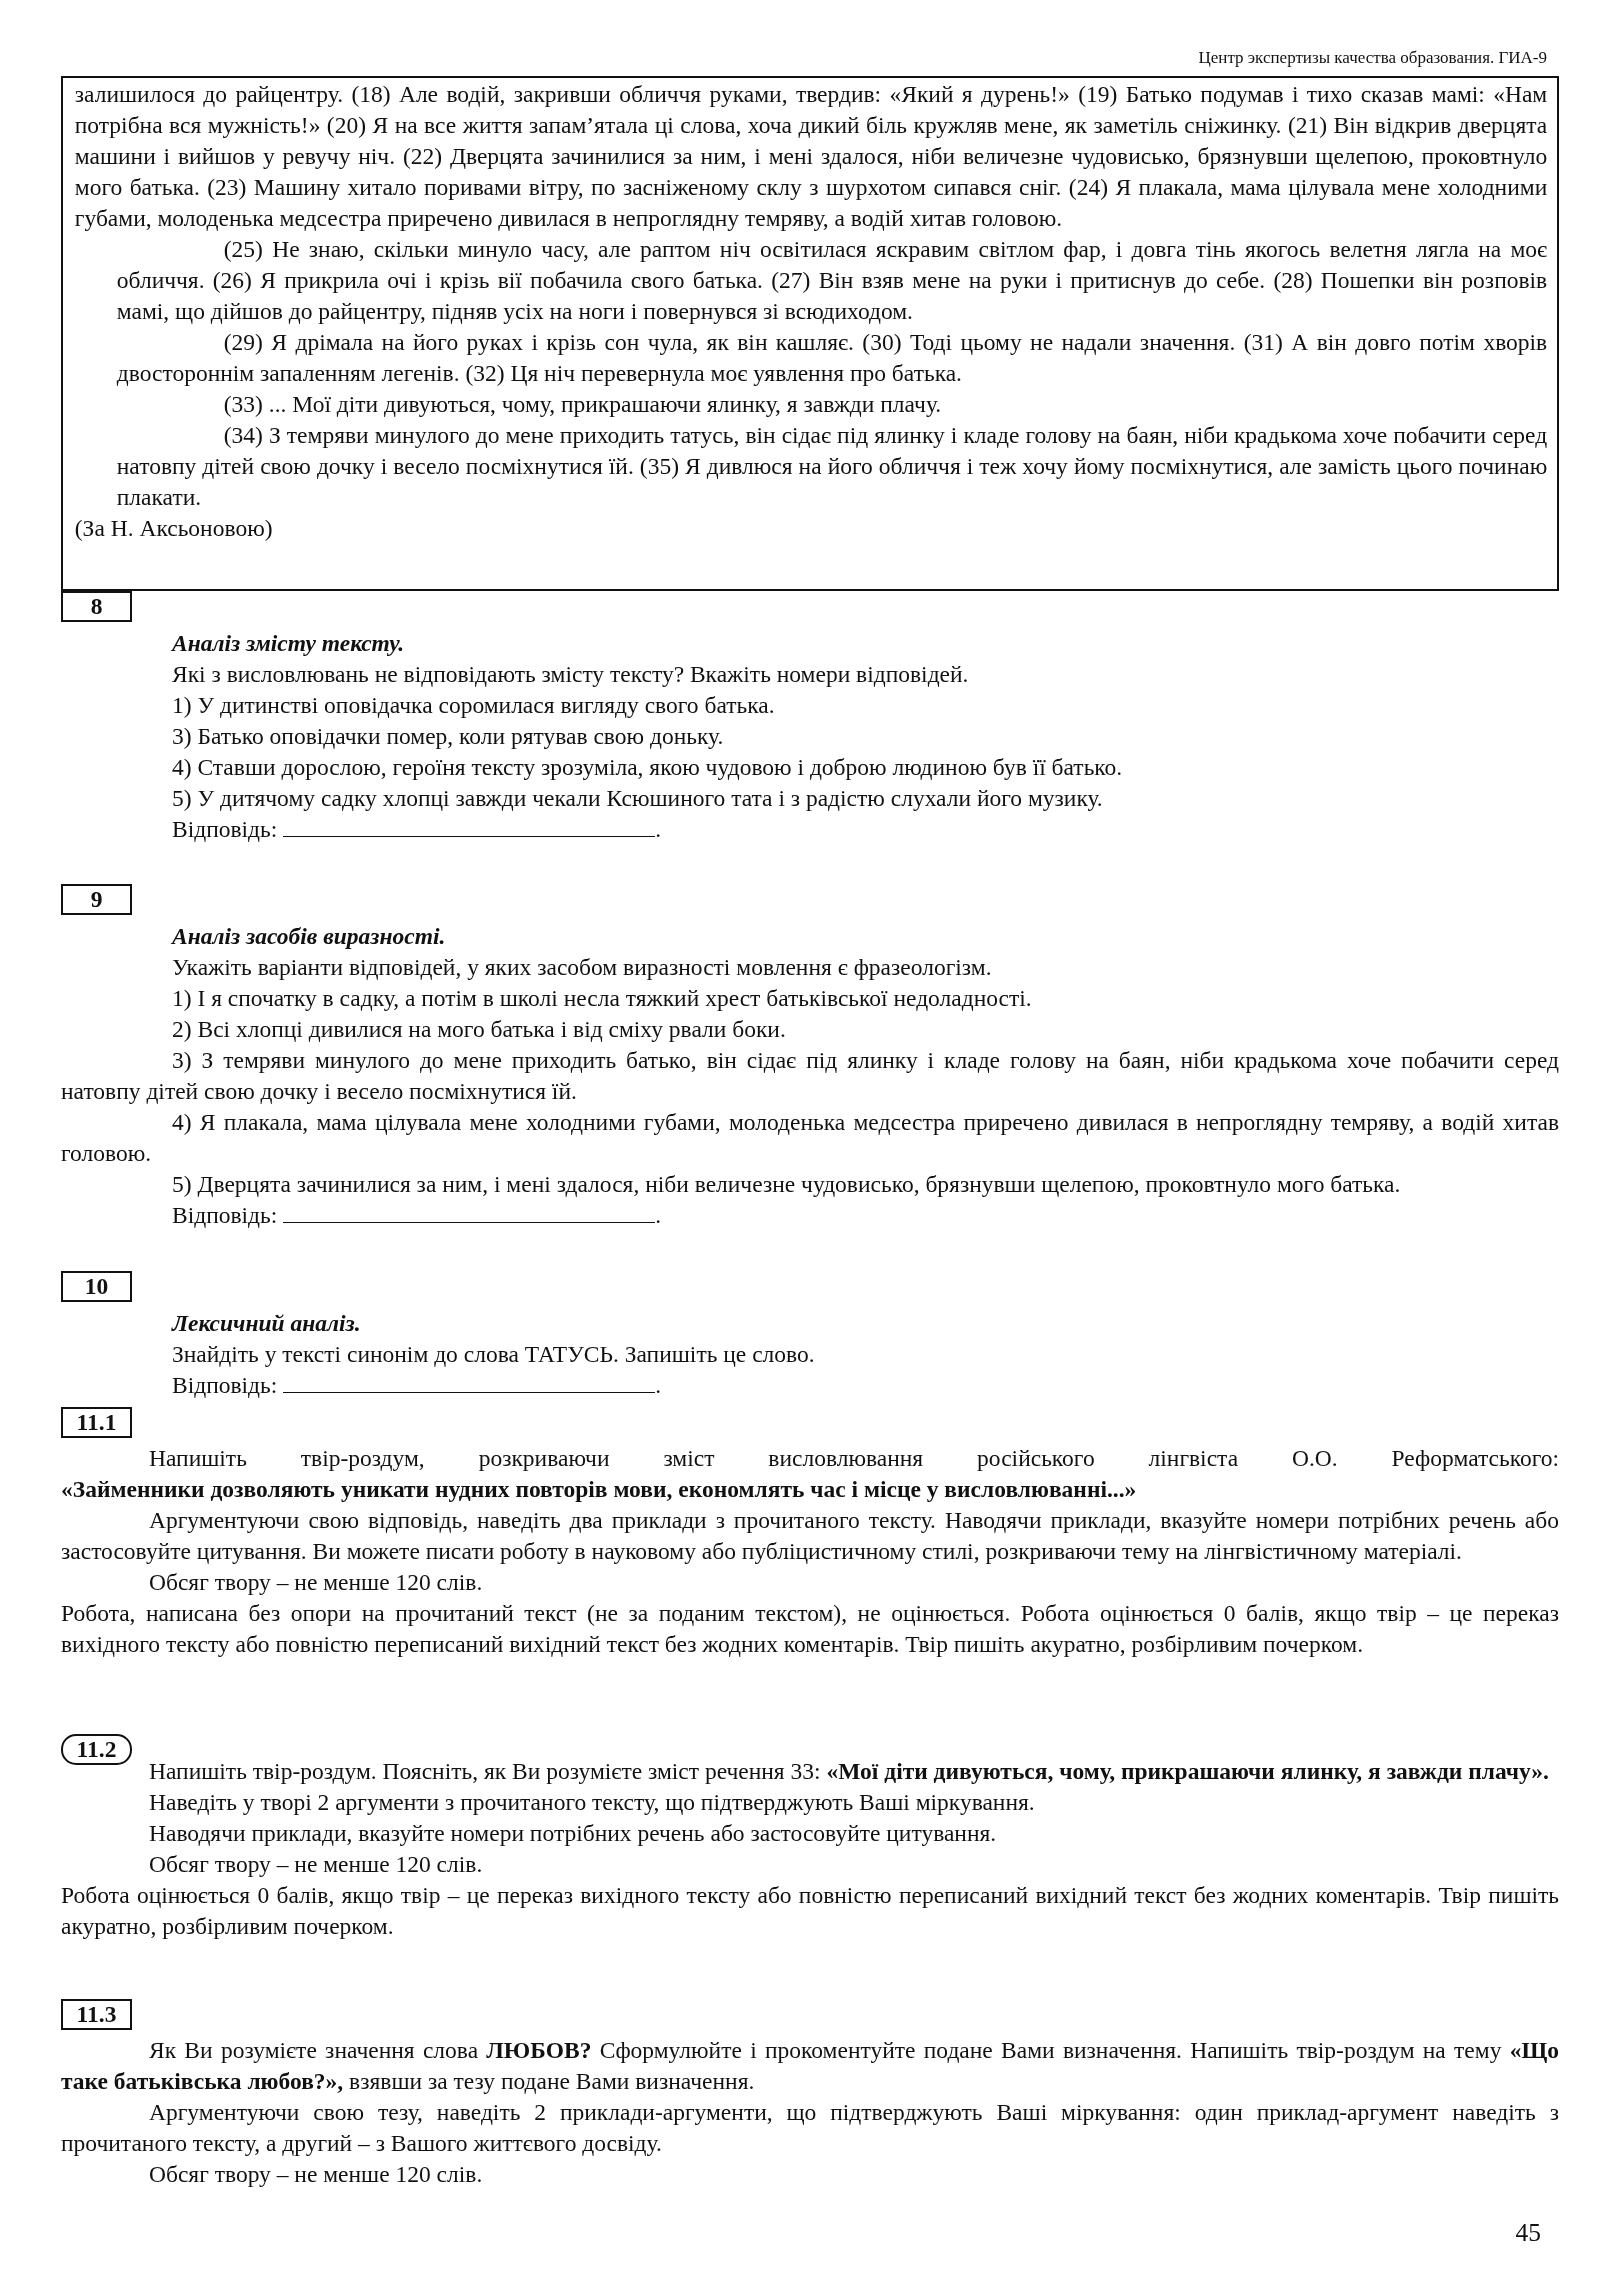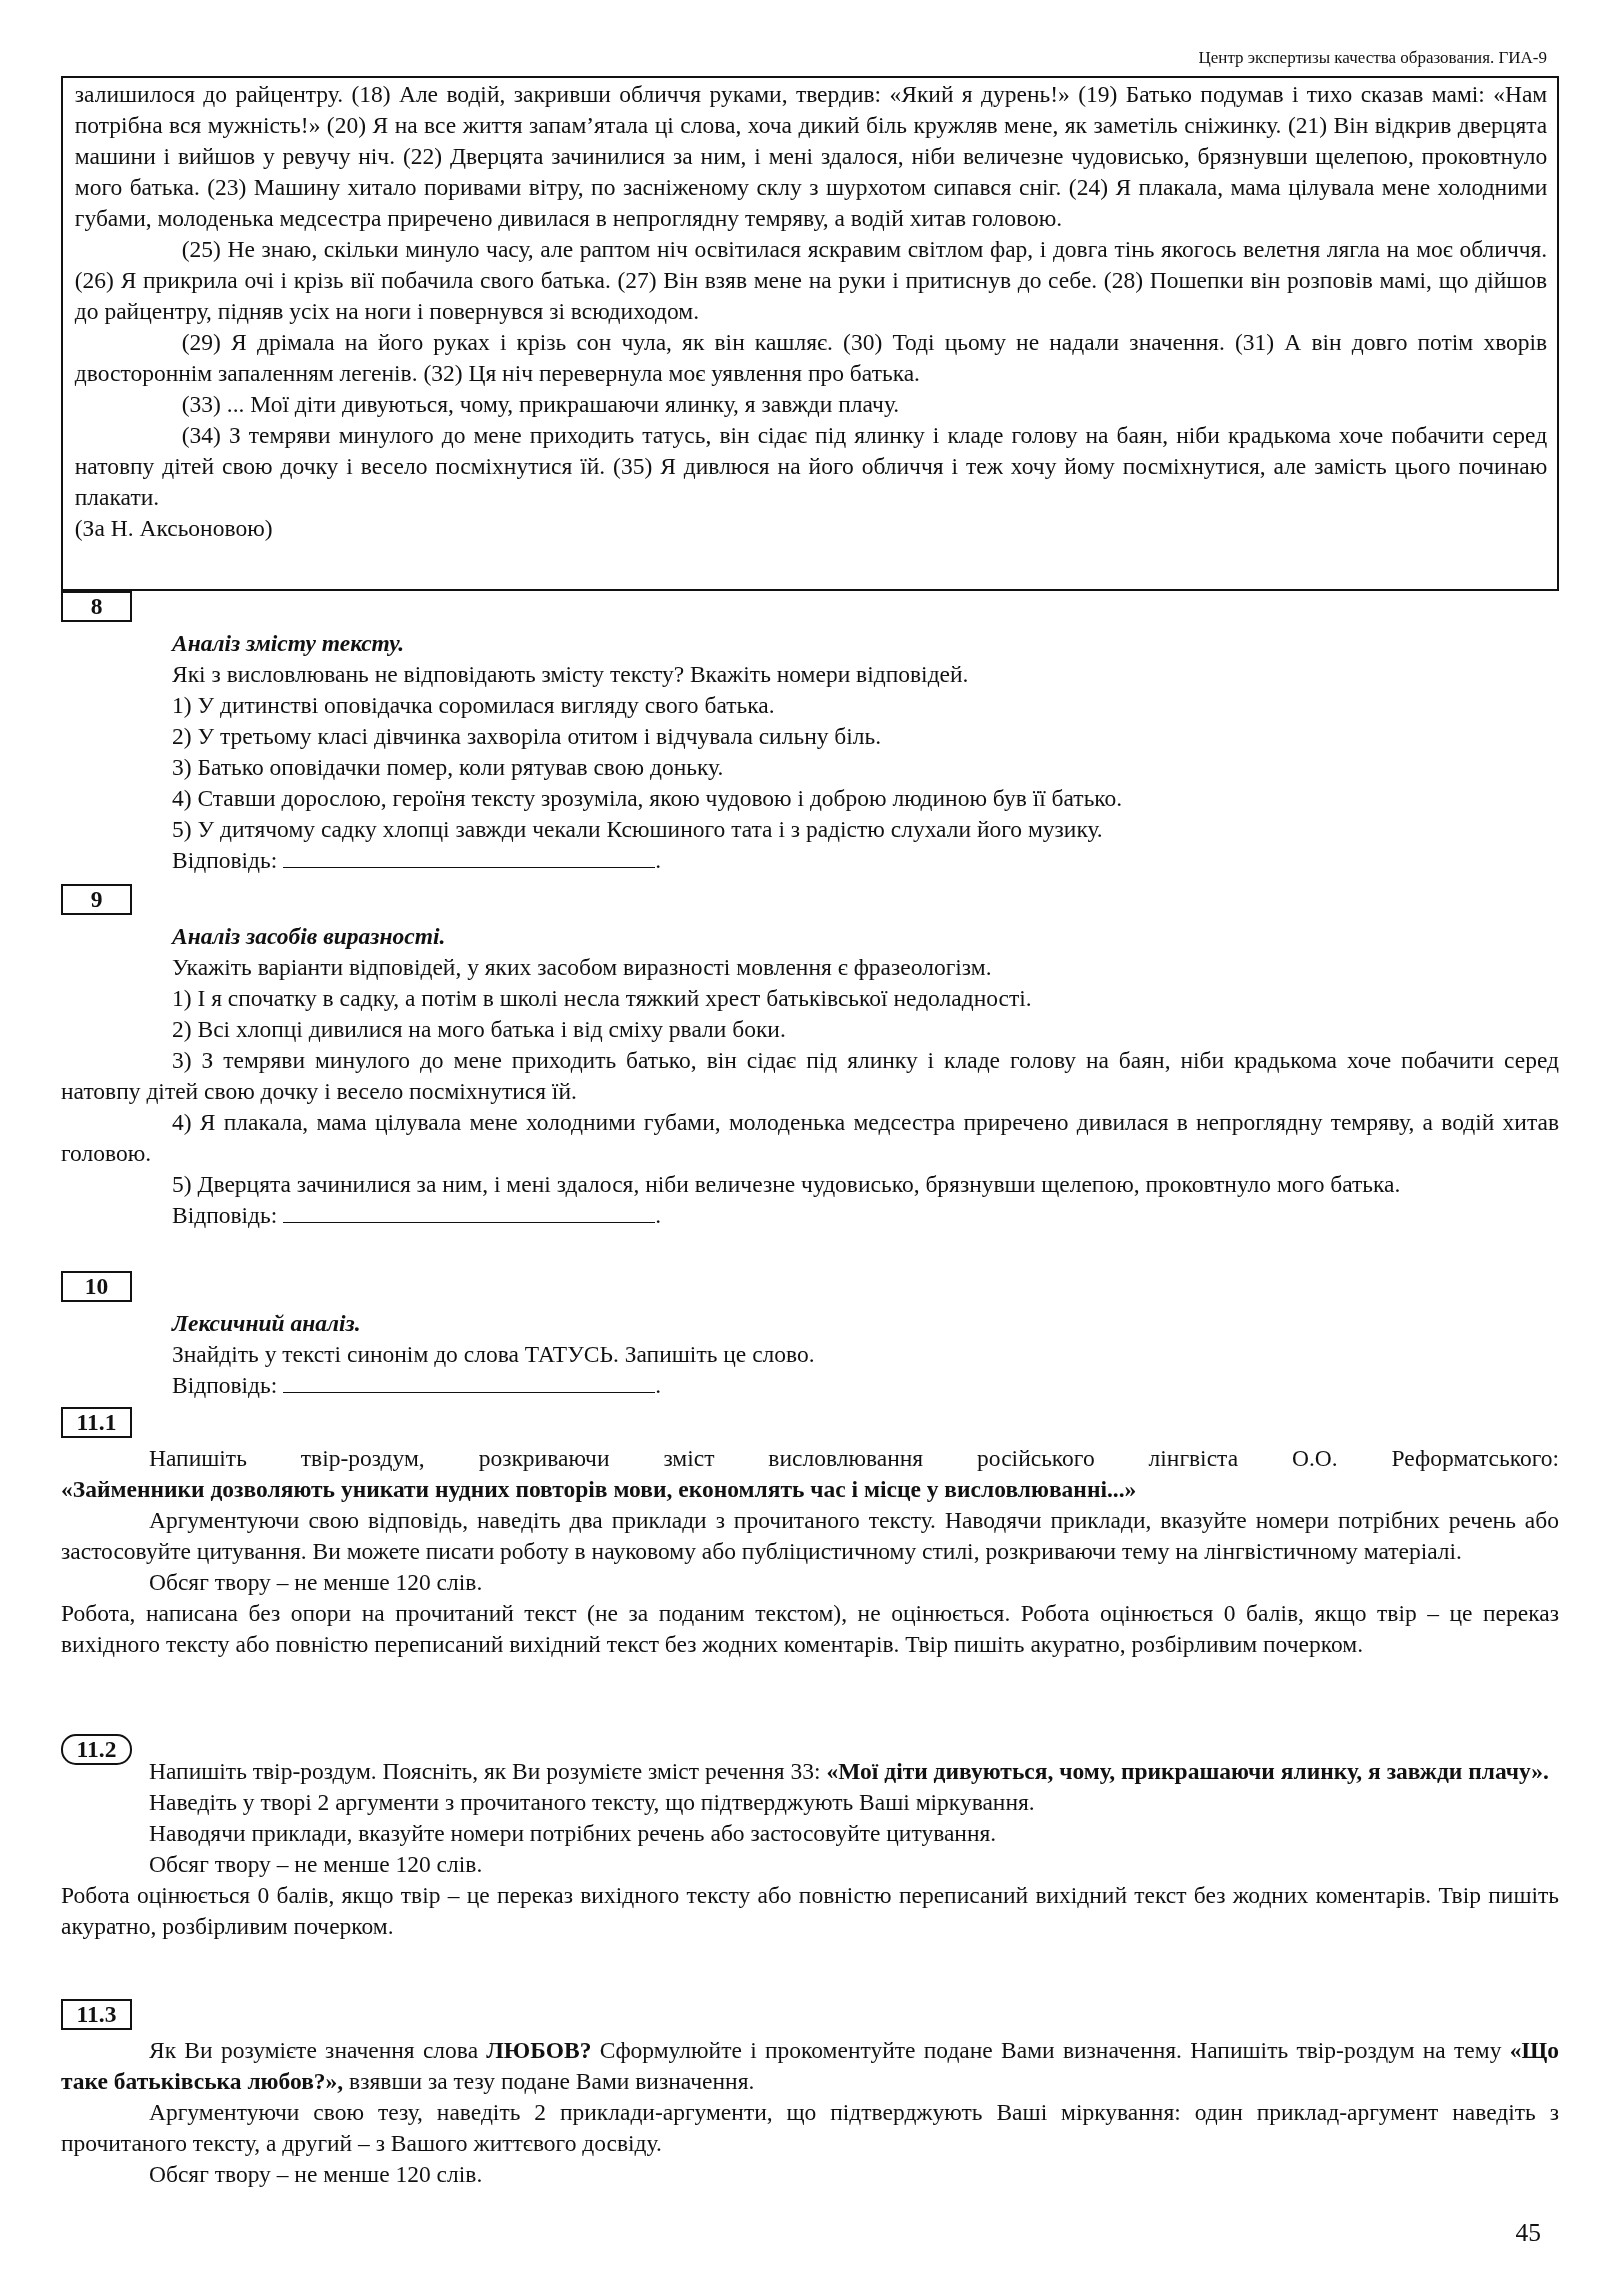--- a/index.html
+++ b/index.html
@@ -2,21 +2,21 @@
 <html><head>
 <meta charset="utf-8">
 <style>
   html, body { margin:0; padding:0; background:#ffffff; }
   body { width:1621px; height:2293px; position:relative; overflow:hidden;
          font-family:"Liberation Serif", "DejaVu Serif", serif; color:#111; font-size:23.5px; }
   .hdr { position:absolute; top:43px; right:74px; font-size:17px; line-height:29px; }
   .passage { position:absolute; left:61px; top:76px; width:1498px; height:515px;
              border:2.9px solid #111; box-sizing:border-box; padding:1px 9.8px 0 11.8px; }
   .p { line-height:31px; text-align:justify; margin:0; }
-  .ind { text-indent:107px; }
+  .ind { text-indent:107px;margin-left:42px; }
   .lbl { position:absolute; left:61px; width:71px; height:31px; border:2px solid #111;
          border-bottom-width:2.9px; box-sizing:border-box; text-align:center; font-weight:bold;
          font-size:23.5px; line-height:27.4px; }
   .sec { position:absolute; left:61px; width:1498px; }
   .sec .line { line-height:31px; margin:0; text-align:justify; }
   .in1 { padding-left:111px; }
   .ti { text-indent:88px; }
   .ti2 { text-indent:111px; }
   .it { font-style:italic; font-weight:bold; }
   .b { font-weight:bold; }
@@ -35,21 +35,20 @@
   <p class="p ind">(33) ... Мої діти дивуються, чому, прикрашаючи ялинку, я завжди плачу.</p>
   <p class="p ind">(34) З темряви минулого до мене приходить татусь, він сідає під ялинку і кладе голову на баян, ніби крадькома хоче побачити серед натовпу дітей свою дочку і весело посміхнутися їй. (35) Я дивлюся на його обличчя і теж хочу йому посміхнутися, але замість цього починаю плакати.</p>
   <p class="p">(За Н. Аксьоновою)</p>
 </div>
 
 <div class="lbl" style="top:591px;">8</div>
 <div class="sec in1" style="top:628px; width:1387px;">
   <p class="line it">Аналіз змісту тексту.</p>
   <p class="line">Які з висловлювань не відповідають змісту тексту? Вкажіть номери відповідей.</p>
   <p class="line">1) У дитинстві оповідачка соромилася вигляду свого батька.</p>
-  <p class="line">2) У третьому класі дівчинка захворіла отитом і відчувала сильну біль.</p>
   <p class="line">3) Батько оповідачки помер, коли рятував свою доньку.</p>
   <p class="line">4) Ставши дорослою, героїня тексту зрозуміла, якою чудовою і доброю людиною був її батько.</p>
   <p class="line">5) У дитячому садку хлопці завжди чекали Ксюшиного тата і з радістю слухали його музику.</p>
   <p class="line"><span>Відповідь:</span>
     <span class="blank"></span>.</p>
 </div>
 
 <div class="lbl" style="top:884px;">9</div>
 <div class="sec" style="top:921px;">
   <p class="line it in1">Аналіз засобів виразності.</p>

